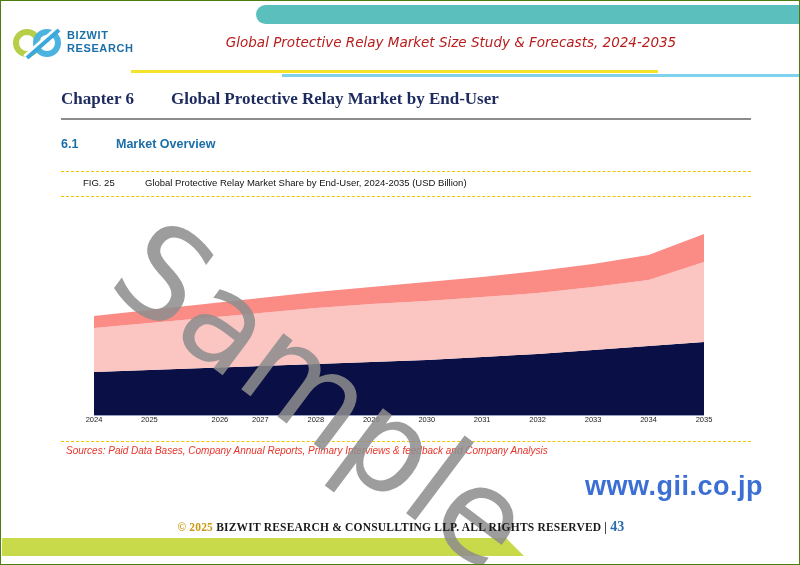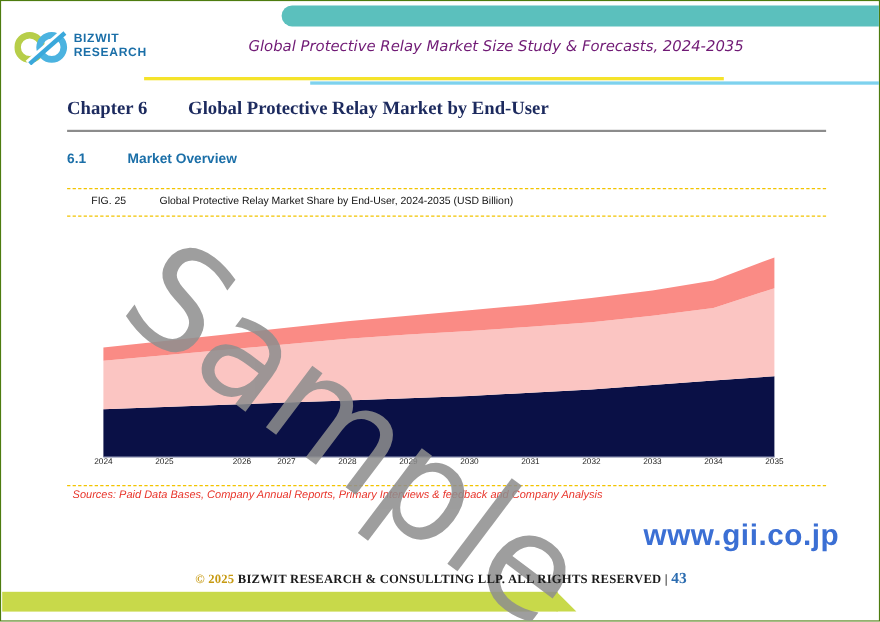--- a/index.html
+++ b/index.html
@@ -18,21 +18,21 @@
                   border-style:solid;border-width:18px 0 0 18px;border-color:transparent transparent transparent #c8d94a;}
 
   
   .logo{position:absolute;left:12px;top:24px;width:120px;height:40px;}
   .logo svg{position:absolute;left:0;top:2px;}
   .logo-txt{position:absolute;left:54px;top:4px;font-weight:bold;font-size:11px;
             line-height:12.5px;color:#1b6fa8;letter-spacing:.6px;}
 
   
   .hdr-title{position:absolute;left:150px;top:33px;width:600px;text-align:center;
-             font-family:"DejaVu Sans",sans-serif;font-style:italic;font-size:13.5px;color:#701a75;}
+             font-family:"DejaVu Sans",sans-serif;font-style:italic;font-size:13.5px;color:#b91c1c;}
 
   
   .rule-yellow{position:absolute;left:130px;top:69px;width:527px;height:3px;background:#f5e32a;}
   .rule-blue{position:absolute;left:281px;top:73px;width:518px;height:3px;background:#7ed2ee;}
 
   
   .chapter-row{position:absolute;left:60px;top:88px;width:690px;
                font-family:"Liberation Serif",serif;font-weight:bold;font-size:17px;color:#1c2a5e;}
   .chapter-row .num{display:inline-block;width:110px;}
   .chapter-rule{position:absolute;left:60px;top:117px;width:690px;height:2px;background:#8c8c8c;}

